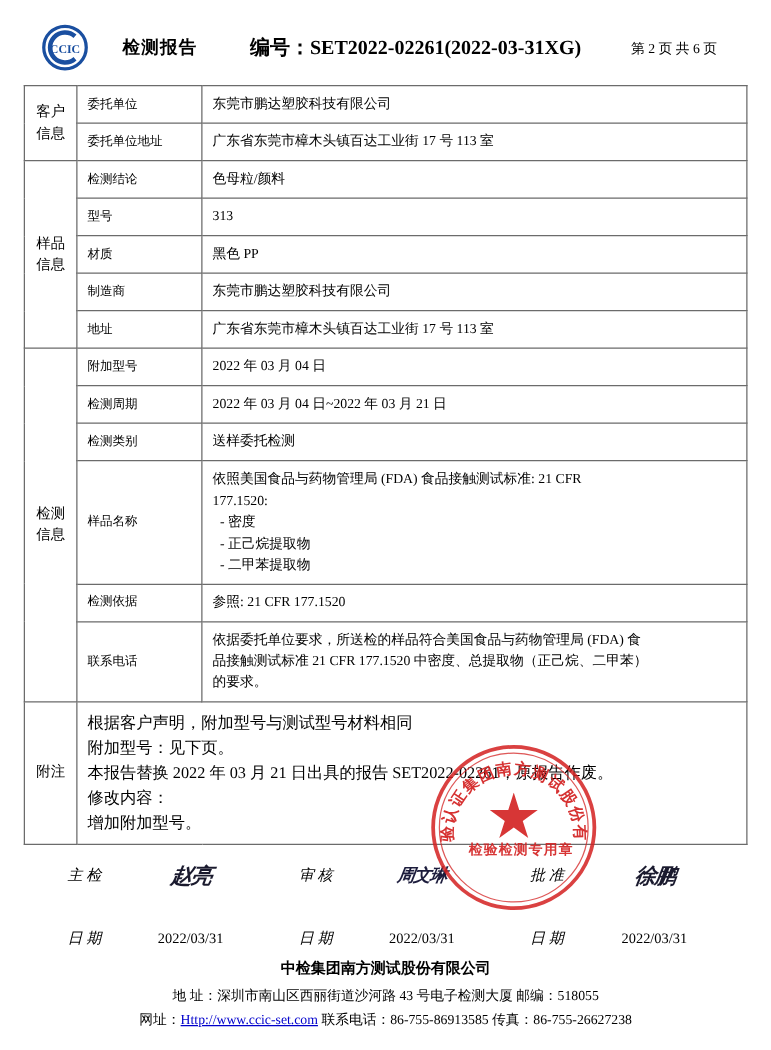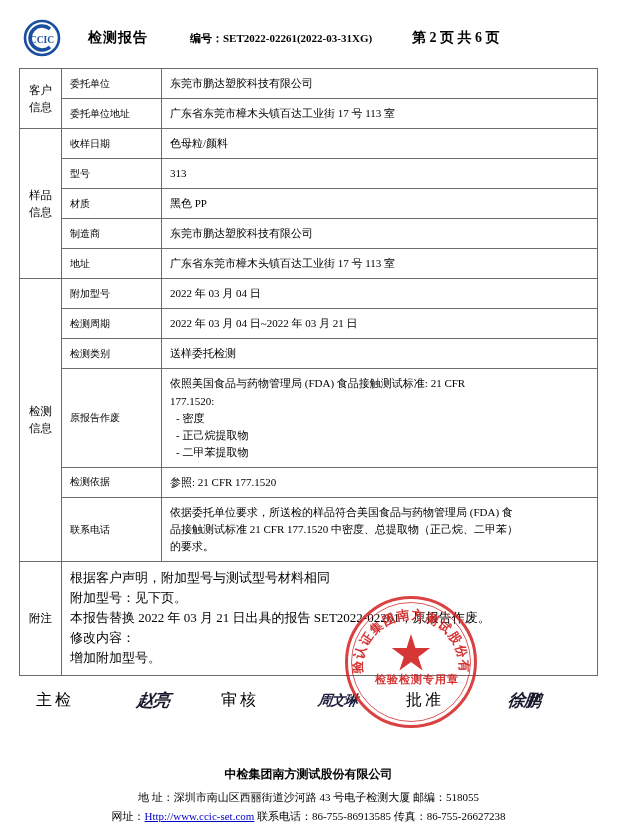--- a/index.html
+++ b/index.html
@@ -19,49 +19,49 @@
     width: 617px;
     height: 840px;
     position: relative;
     box-sizing: border-box;
   }
 
   
   .header {
     display: flex;
     align-items: center;
-    padding: 18px 30px 10px 20px;
+    padding: 18px 30px 10px 30px;
     box-sizing: border-box;
   }
   .logo {
     width: 44px;
     height: 40px;
     flex: 0 0 auto;
     display: flex;
     align-items: center;
     justify-content: center;
   }
   .logo svg { display: block; }
   .header-title {
     font-size: 14px;
     font-weight: bold;
     letter-spacing: 1px;
     margin-left: 24px;
     white-space: nowrap;
   }
   .header-code {
-    font-size: 11px;
+    font-size: 16px;
     font-weight: bold;
     margin-left: 42px;
     white-space: nowrap;
     font-family: "Liberation Serif", serif;
   }
   .header-page {
-    font-size: 14px;
-    font-weight: bold;
+    font-size: 11px;
+    font-weight: normal;
     margin-left: 40px;
     white-space: nowrap;
   }
 
   
   table.main {
     border-collapse: collapse;
     width: 579px;
     margin: 0 auto;
     table-layout: fixed;
@@ -122,24 +122,25 @@
     table-layout: fixed;
     font-size: 11px;
   }
   table.sig td {
     padding: 10px 6px;
     vertical-align: middle;
     height: 30px;
   }
   .sig-label {
     width: 58px;
-    text-align: left;
-    font-size: 16px;
+    text-align: right;
+    font-size: 12px;
     letter-spacing: 3px;
     white-space: nowrap;
+    font-style: italic;
   }
   .sig-value {
     text-align: center;
     font-size: 11.5px;
   }
   .sig-hand {
     font-family: "Liberation Serif", serif;
     font-size: 17px;
     font-style: italic;
     font-weight: bold;
@@ -273,21 +274,21 @@
         <td class="val">广东省东莞市樟木头镇百达工业街 17 号 113 室</td>
       </tr>
 
       <tr>
         <td class="cat" rowspan="5">
           <div class="stack">
             <span>样品</span>
             <span>信息</span>
           </div>
         </td>
-        <td class="key">收样日期</td>
+        <td class="key">检测结论</td>
         <td class="val">色母粒/颜料</td>
       </tr>
       <tr>
         <td class="key">型号</td>
         <td class="val">313</td>
       </tr>
       <tr>
         <td class="key">材质</td>
         <td class="val">黑色 PP</td>
       </tr>
@@ -312,21 +313,21 @@
       </tr>
       <tr>
         <td class="key">检测周期</td>
         <td class="val">2022 年 03 月 04 日~2022 年 03 月 21 日</td>
       </tr>
       <tr>
         <td class="key">检测类别</td>
         <td class="val">送样委托检测</td>
       </tr>
       <tr>
-        <td class="key">原报告作废</td>
+        <td class="key">样品名称</td>
         <td class="val val-multiline">
           <div>依照美国食品与药物管理局 (FDA) 食品接触测试标准: 21 CFR</div>
           <div>177.1520:</div>
           <div class="indent">- 密度</div>
           <div class="indent">- 正己烷提取物</div>
           <div class="indent">- 二甲苯提取物</div>
         </td>
       </tr>
       <tr>
         <td class="key">检测依据</td>
@@ -370,20 +371,28 @@
       </colgroup>
       <tbody>
         <tr>
           <td class="sig-label">主检</td>
           <td class="sig-value"><span class="sig-hand">赵亮</span></td>
           <td class="sig-label">审核</td>
           <td class="sig-value"><span class="sig-hand small blue">周文琳</span></td>
           <td class="sig-label">批准</td>
           <td class="sig-value"><span class="sig-hand">徐鹏</span></td>
         </tr>
+        <tr>
+          <td class="sig-label">日期</td>
+          <td class="sig-value">2022/03/31</td>
+          <td class="sig-label">日期</td>
+          <td class="sig-value">2022/03/31</td>
+          <td class="sig-label">日期</td>
+          <td class="sig-value">2022/03/31</td>
+        </tr>
       </tbody>
     </table>
   </div>
 
   <div class="seal">
     <div class="ring"></div>
     <div class="ring2"></div>
     <div class="arc-text">
       <svg width="132" height="132" viewBox="0 0 132 132">
         <defs>

